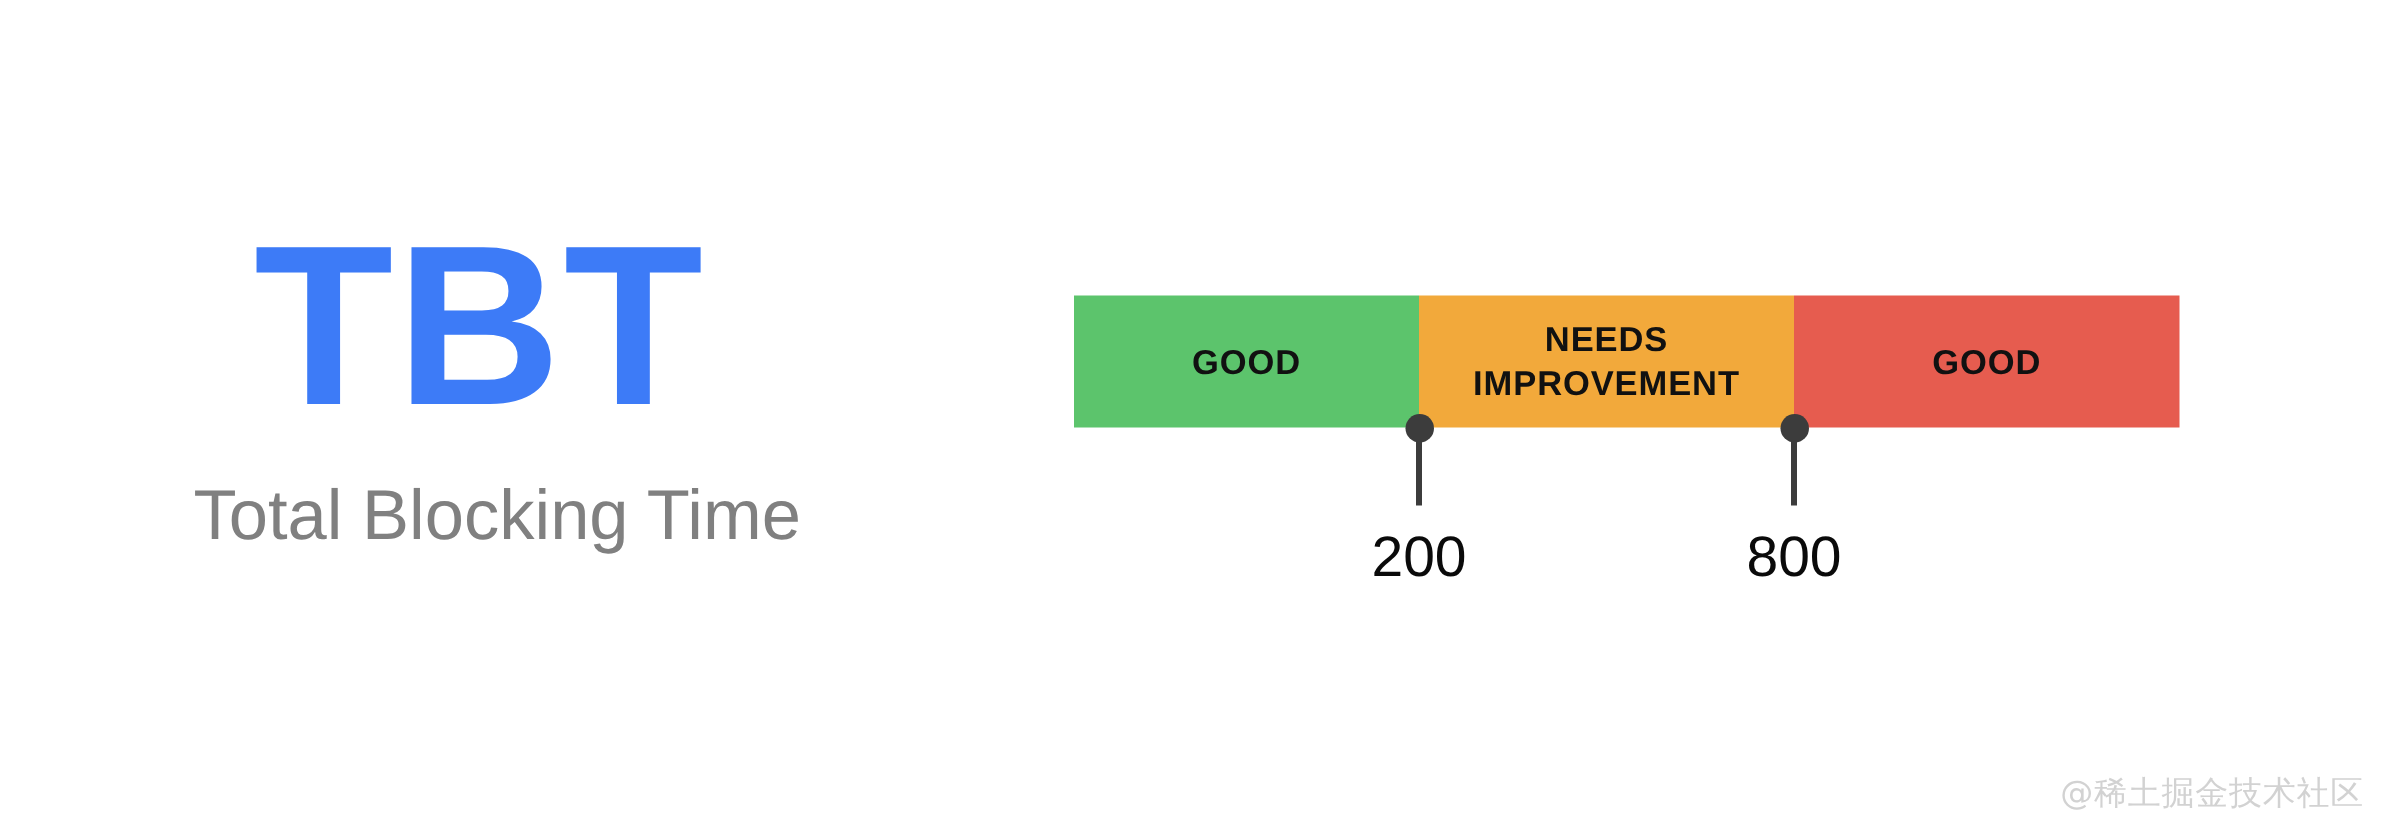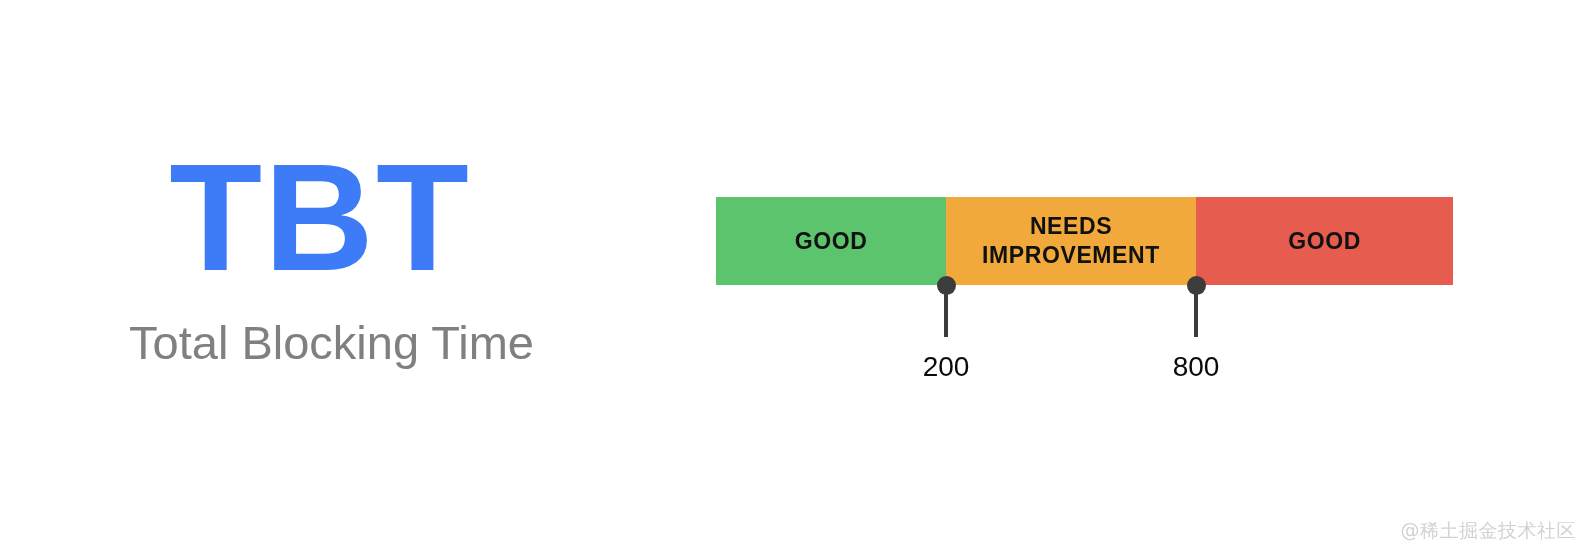--- a/index.html
+++ b/index.html
@@ -93,36 +93,36 @@
     background: #3c3c3c;
   }
   .marker-stem {
     width: 4px;
     height: 44px;
     background: #3c3c3c;
     margin-top: -2px;
   }
   .marker-value {
     margin-top: 16px;
-    font-size: 28px;
+    font-size: 38px;
     line-height: 1;
     font-weight: 400;
     color: #0a0a0a;
     font-family: "Liberation Sans", sans-serif;
     white-space: nowrap;
   }
   #marker-200 { left: 946px; }
   #marker-600 { left: 1196px; }
 
   
   #watermark {
     position: absolute;
     right: 16px;
     bottom: 10px;
-    font-size: 19px;
+    font-size: 22px;
     color: #d2d2d2;
     font-family: "DejaVu Sans", sans-serif;
     letter-spacing: 0.5px;
     white-space: nowrap;
   }
 </style>
 </head>
 <body>
 
 <div id="stage">

